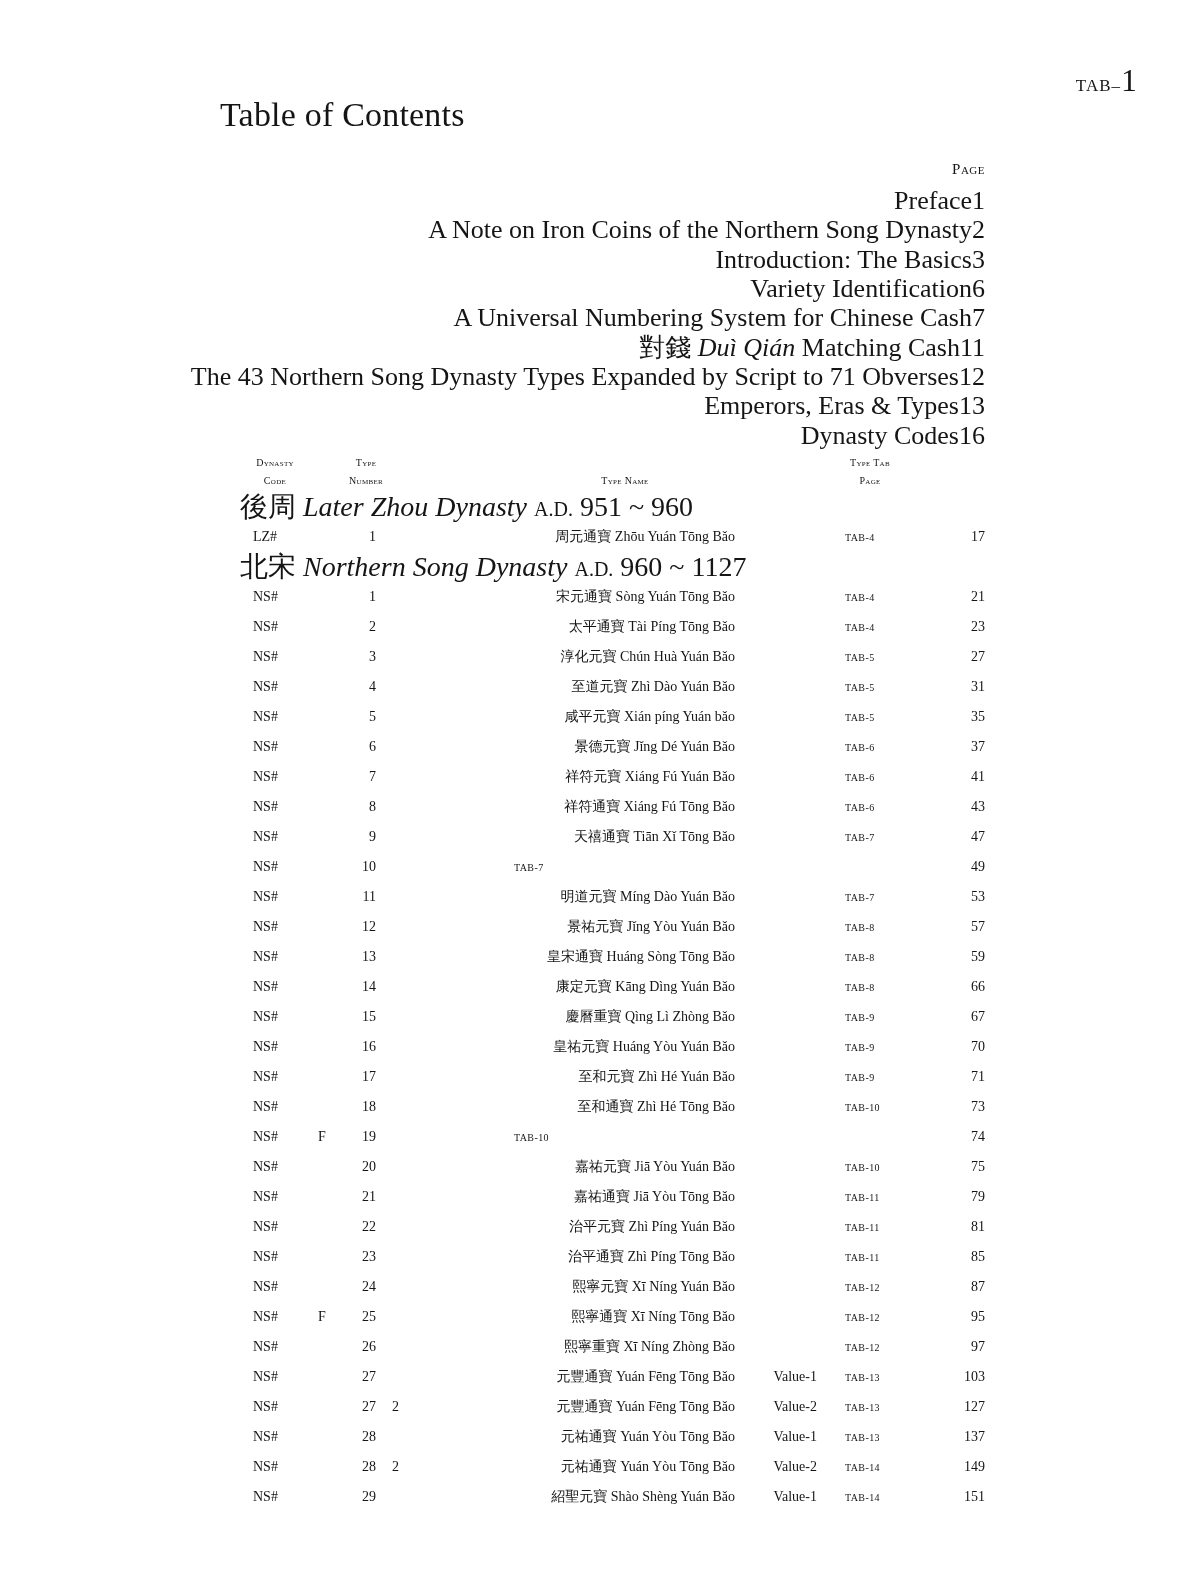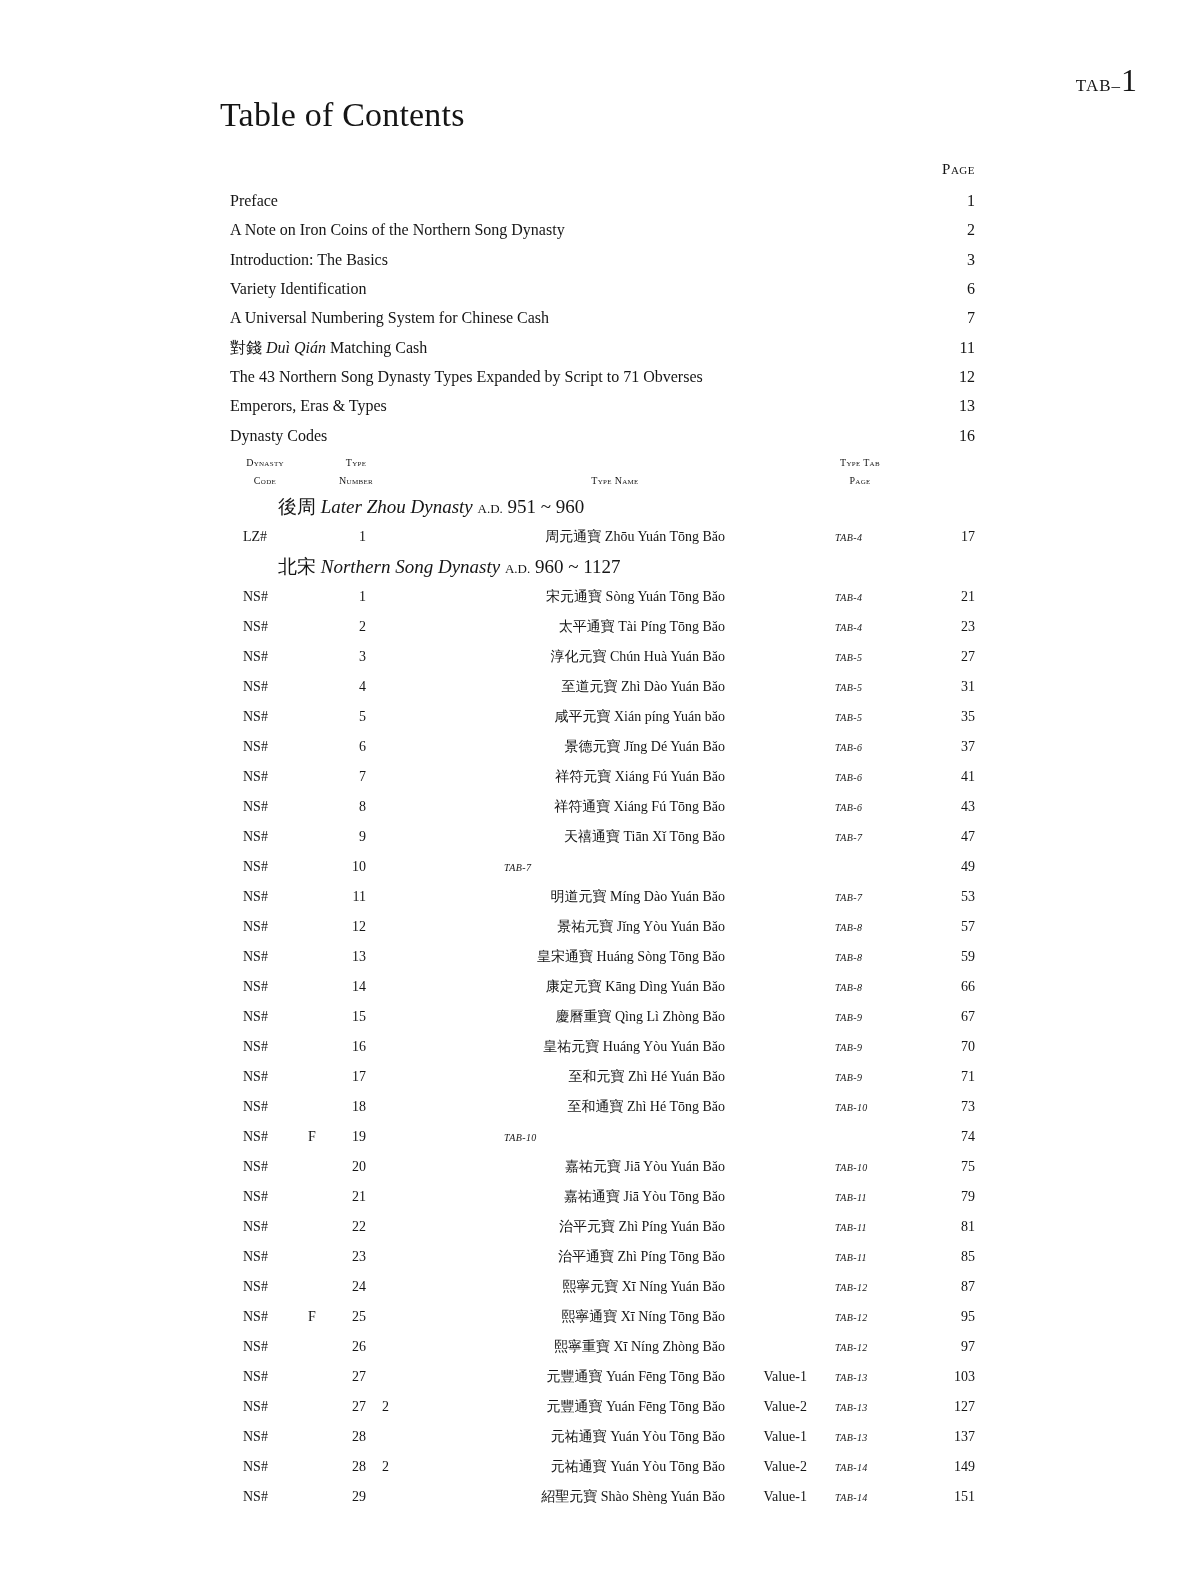--- a/index.html
+++ b/index.html
@@ -8,54 +8,54 @@
        -webkit-font-smoothing:antialiased;}
   *{box-sizing:border-box;}
 
   .corner{position:absolute;top:62px;right:54px;white-space:nowrap;}
   .corner .sc{font-variant-caps:all-small-caps;font-size:24px;letter-spacing:1px;}
   .corner .num{font-size:32px;}
 
   .title{position:absolute;top:96px;left:220px;width:745px;text-align:left;
          font-size:34px;letter-spacing:0.2px;}
 
-  .content{position:absolute;left:230px;top:160px;width:745px;}
+  .content{position:absolute;left:240px;top:160px;width:745px;}
 
   .page-label{height:26px;text-align:right;font-variant-caps:small-caps;
               font-size:15px;letter-spacing:0.5px;padding-right:0px;line-height:18px;}
 
   
-  .fm-row{display:flex;justify-content:space-between;line-height:29.35px;font-size:16px;}
+  .fm-row{display:flex;justify-content:flex-end;line-height:29.35px;font-size:26px;}
   .fm-label{white-space:nowrap;}
   .fm-page{text-align:right;}
   .ital{font-style:italic;}
 
   
   .tbl-head{position:relative;height:40px;margin-top:2px;
             font-variant-caps:small-caps;font-size:10px;line-height:18px;letter-spacing:0.3px;}
   .th{position:absolute;text-align:center;top:2px;}
   .th1{left:0;width:70px;}
   .th2{left:86px;width:80px;}
   .th3{left:283px;width:204px;padding-top:18px;}
   .th4{left:566px;width:128px;}
 
   
-  .sec-head{line-height:30px;font-size:19px;white-space:nowrap;margin-left:48px;}
+  .sec-head{line-height:30px;font-size:28px;white-space:nowrap;}
   .sec-name{font-style:italic;}
   .sec-era{font-variant-caps:all-small-caps;}
 
   
   .row{display:flex;line-height:30px;font-size:14px;}
   .c-code{width:78px;padding-left:13px;}
   .c-flag{width:28px;}
   .c-num{width:30px;text-align:right;}
   .c-sub{width:28px;padding-left:16px;}
   .c-name{width:331px;padding-left:26px;white-space:nowrap;text-align:right;}
   .c-value{width:82px;padding-left:4px;text-align:right;}
-  .c-tab{width:100px;padding-left:28px;font-variant-caps:all-small-caps;letter-spacing:0.4px;font-style:italic;}
+  .c-tab{width:100px;padding-left:28px;font-variant-caps:all-small-caps;letter-spacing:0.4px;}
   .c-page{flex:1;text-align:right;}
 </style>
 </head>
 <body>
 
 <div class="page">
 
   <div class="corner"><span class="sc">TAB–</span><span class="num">1</span></div>
 
   <div class="title">Table of Contents</div>

